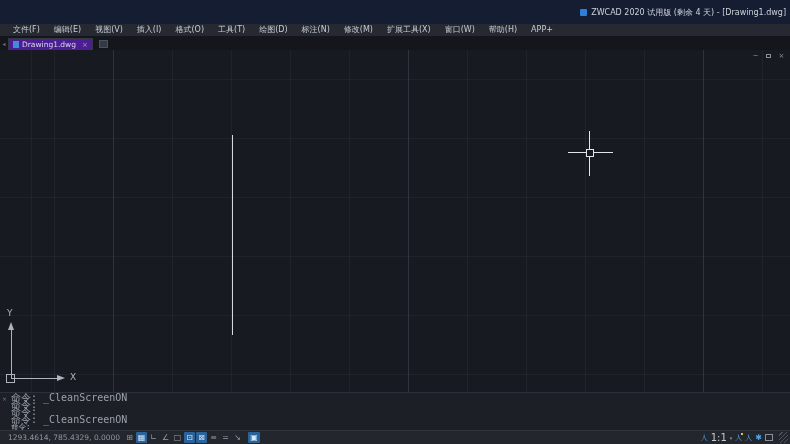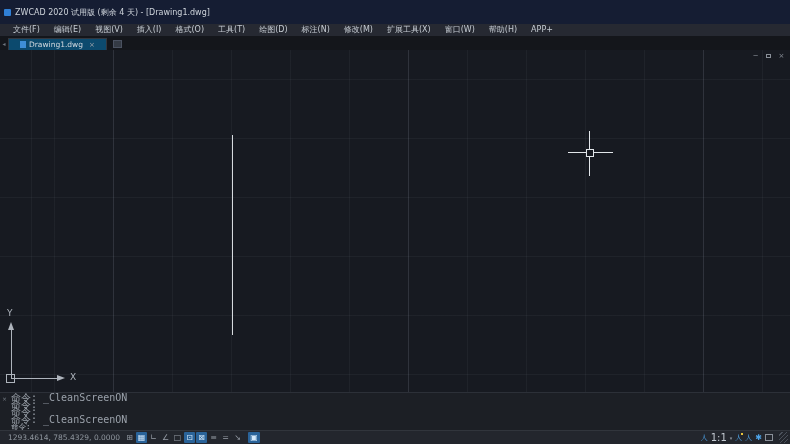--- a/index.html
+++ b/index.html
@@ -1,32 +1,32 @@
 <!DOCTYPE html>
 <html><head>
 <meta charset="utf-8">
 <style>
   * { margin:0; padding:0; box-sizing:border-box; }
   html,body { width:790px; height:444px; overflow:hidden; background:#000;
     font-family:"DejaVu Sans", sans-serif; }
   .window { width:790px; height:444px; display:flex; flex-direction:column; background:#171a21; }
 
   
-  .titlebar { height:23px; background:#151d33; display:flex; align-items:center; padding:12px 4px; flex:0 0 auto; }
+  .titlebar { height:23px; background:#151d33; display:flex; align-items:center; padding:12px 4px; flex:0 0 auto;justify-content:flex-end; }
   .appicon { width:7px; height:7px; background:#2f7fd6; border-radius:1px; margin-right:4px; flex:0 0 auto; }
   .title-text { font-size:8px; line-height:11px; color:#cdd3da; white-space:nowrap; }
 
   
   .menubar { height:13px; background:#262932; display:flex; align-items:center; padding:0 6px; flex:0 0 auto; border-bottom:1px solid #14161b; }
   .menu-item { font-size:8px; color:#c6ccd3; padding:4px 7px; line-height:12px; white-space:nowrap; cursor:default; }
 
   
   .doctabs { height:13px; background:#14161b; display:flex; align-items:flex-end; flex:0 0 auto; }
   .tabscroll { width:8px; font-size:6px; color:#6e757e; text-align:center; line-height:12px; }
-  .doctab { height:12px; background:#0c4a6e; display:flex; align-items:center; padding:0 11px; border:1px solid #33373f; border-bottom:none; }
+  .doctab { height:12px; background:#4c1d95; display:flex; align-items:center; padding:0 4px; border:1px solid #33373f; border-bottom:none; }
   .docicon { width:6px; height:7px; background:#3e8ed6; margin-right:3px; }
   .doctab-label { font-size:7.5px; color:#d5dae0; margin-right:6px; white-space:nowrap; }
   .doctab-close { font-size:7px; color:#9aa1a9; line-height:10px; }
   .newtab-btn { width:9px; height:8px; background:#343a44; border:1px solid #4a5160; margin:0 0 2px 6px; }
 
   
   .canvas { position:relative; flex:1 1 auto; background-color:#171a21; overflow:hidden;
     background-image:
       repeating-linear-gradient(to right,  rgba(185,195,215,0.10) 0 1px, transparent 1px 295px),
       repeating-linear-gradient(to right,  rgba(185,195,215,0.05) 0 1px, transparent 1px 59px),

